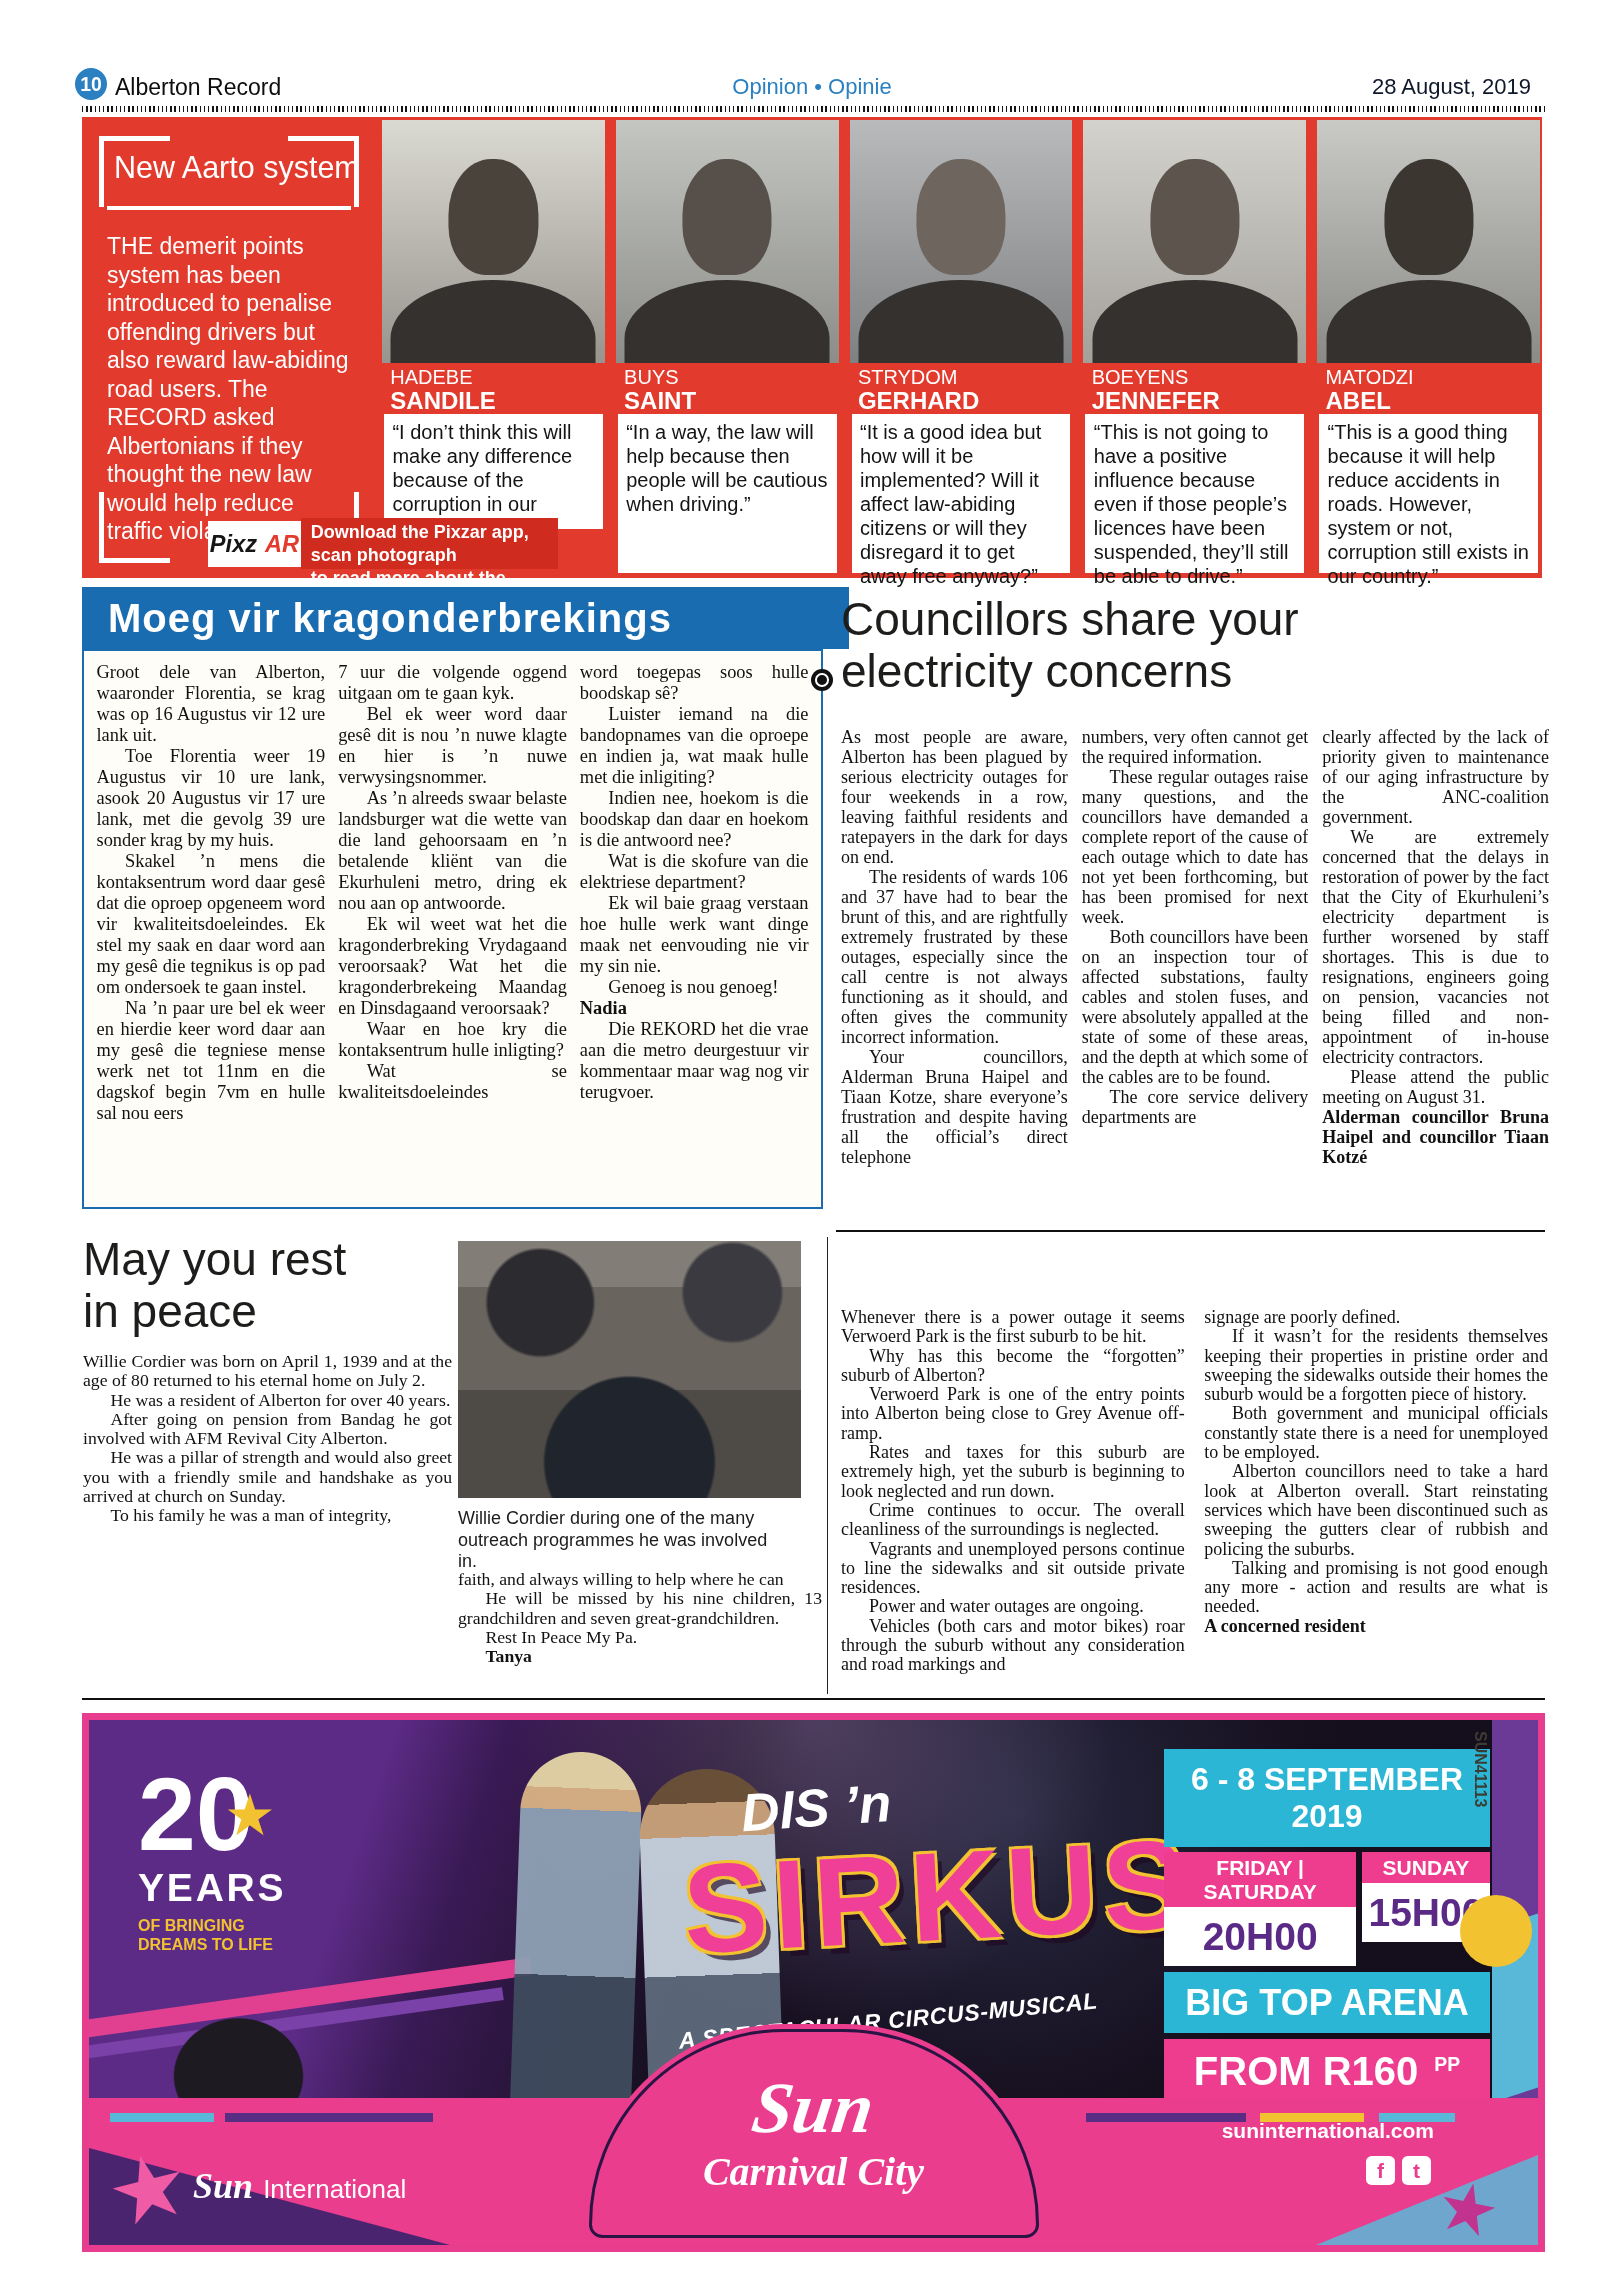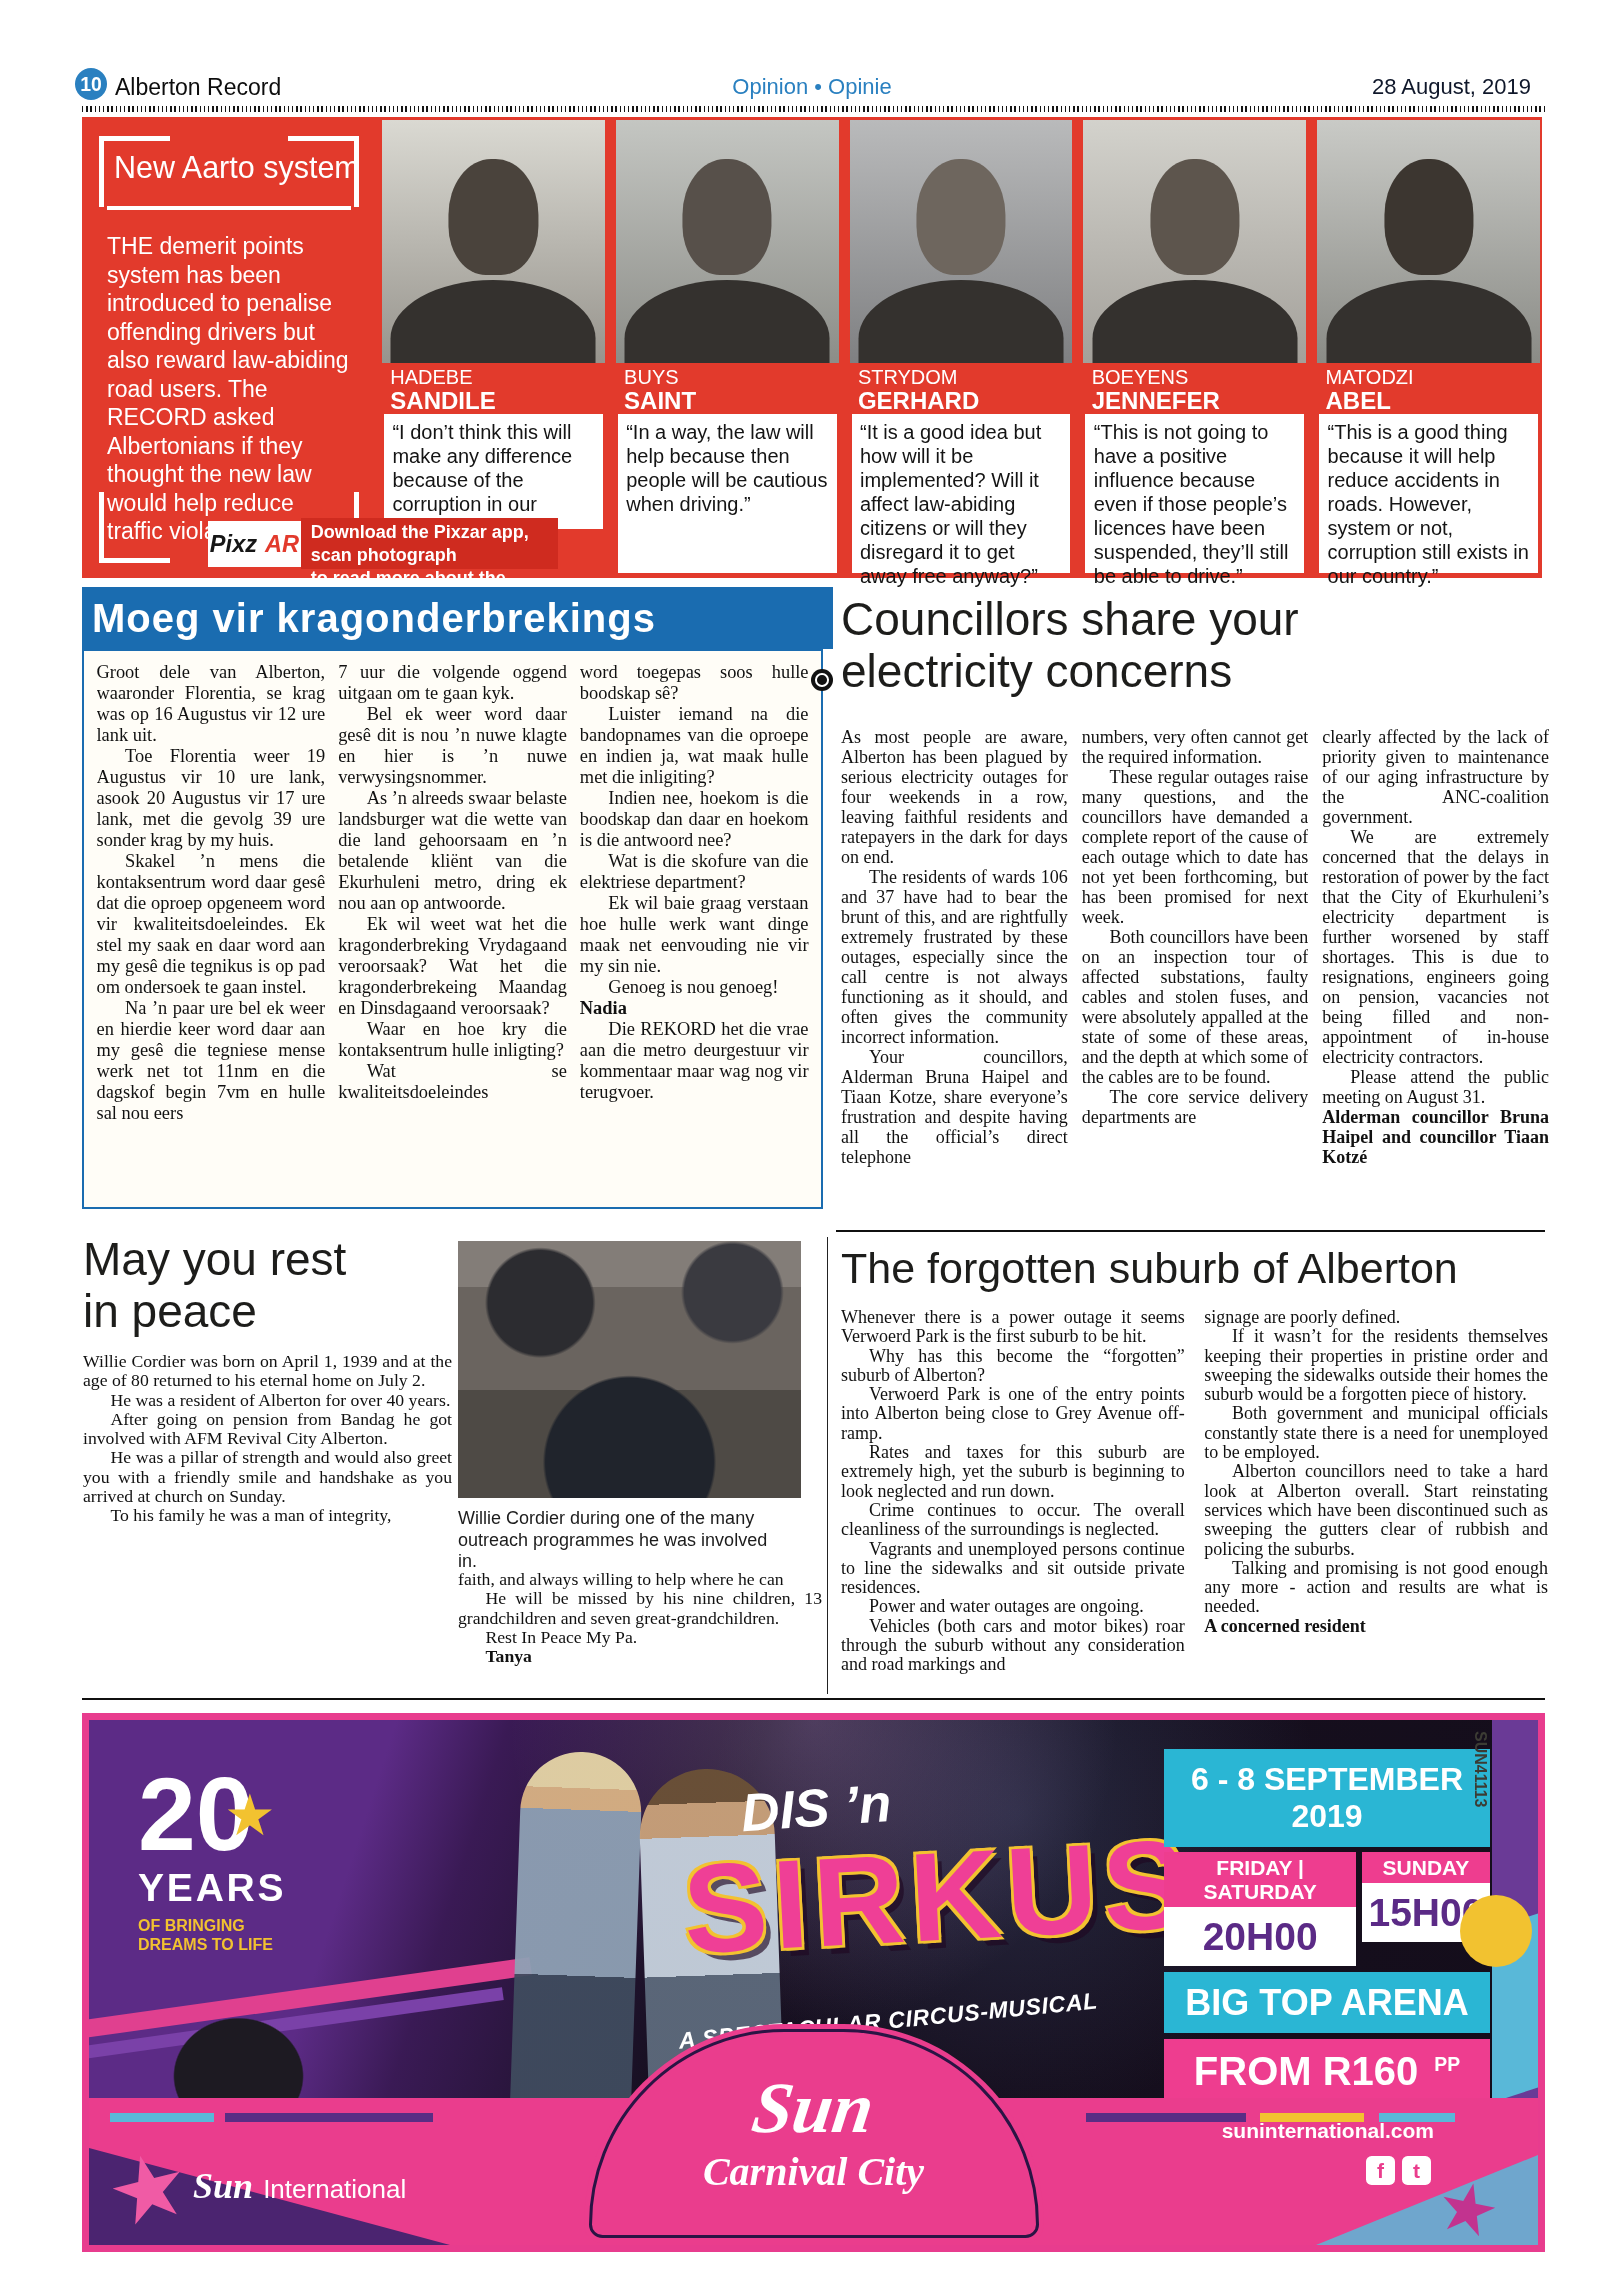--- a/index.html
+++ b/index.html
@@ -36,21 +36,21 @@
   .vox:nth-child(5) .photo{background:linear-gradient(#c9cac6,#8a8b86);}
   .vox:nth-child(5) .photo::before{background:#3c3630;}
   .vname{height:46px;padding:4.2px 8.3px 1.4px;color:#fff;line-height:1.06;}
   .vname .sn{font-size:20px;display:block;}
   .vname .gn{font-size:24px;font-weight:bold;display:block;}
   .vquote{margin:0 2.1px;background:#fff;color:#141414;padding:5.6px 8.3px;
           font-size:20px;line-height:24px;height:147px;}
   .vquote.short{height:103px;}
   
   #moeghead{background:#1a6cb0;color:#fff;font-size:40px;font-weight:bold;
-            letter-spacing:1px;display:flex;align-items:center;padding-left:10px;}
+            letter-spacing:1px;display:flex;align-items:center;padding-left:26px;}
   #moegbody{background:#fffdf7;border:2.8px solid #1a6cb0;box-sizing:border-box;
             display:flex;gap:13px;padding:11px 12.5px;}
   #moegbody .col{flex:1;font-size:18.4px;line-height:21px;overflow:hidden;}
   .bighead{color:#1d1d1b;font-size:46px;line-height:1.12;font-weight:400;}
   .engcol{font-size:18px;line-height:20px;overflow:hidden;}
   
   #ad{border:7px solid #e83c8e;box-sizing:border-box;
       background:
         radial-gradient(circle at 50% 0%, rgba(210,160,230,.28), transparent 34%),
         radial-gradient(circle at 64% 18%, rgba(120,160,220,.18), transparent 30%),
@@ -217,21 +217,20 @@
          radial-gradient(circle at 50% 86%, #20242c 0 30%, transparent 31%),
          linear-gradient(#837d78 0 18%, #6a645f 18% 58%, #4e4a45 58%);"></div>
   <div class="abs" style="left:458px;top:1508px;width:333px;font-size:18px;line-height:21.5px;color:#1c1c1c;">Willie Cordier during one of the many outreach programmes he was involved in.</div>
   <div class="abs serif col" style="left:458px;top:1570px;width:364px;font-size:17.7px;line-height:19.3px;">
       <p>faith, and always willing to help where he can</p>
       <p class="ind">He will be missed by his nine children, 13 grandchildren and seven great-grandchildren.</p>
       <p class="ind">Rest In Peace My Pa.</p>
       <p class="ind" style="font-weight: bold;">Tanya</p>
     </div>
 
-  <div class="abs bighead" style="left:841px;top:1244px;width:708px;font-size:43px;">The forgotten suburb of Alberton</div>
   <div class="abs serif" style="left:841px;top:1308px;width:707px;height:386px;display:flex;gap:19.4px;">
     <div class="col" style="flex:1;font-size:18px;line-height:19.3px;overflow:hidden;">
         <p>Whenever there is a power outage it seems Verwoerd Park is the first suburb to be hit.</p>
         <p class="ind">Why has this become the “forgotten” suburb of Alberton?</p>
         <p class="ind">Verwoerd Park is one of the entry points into Alberton being close to Grey Avenue off-ramp.</p>
         <p class="ind">Rates and taxes for this suburb are extremely high, yet the suburb is beginning to look neglected and run down.</p>
         <p class="ind">Crime continues to occur. The overall cleanliness of the surroundings is neglected.</p>
         <p class="ind">Vagrants and unemployed persons continue to line the sidewalks and sit outside private residences.</p>
         <p class="ind">Power and water outages are ongoing.</p>
         <p class="ind">Vehicles (both cars and motor bikes) roar through the suburb without any consideration and road markings and</p>

